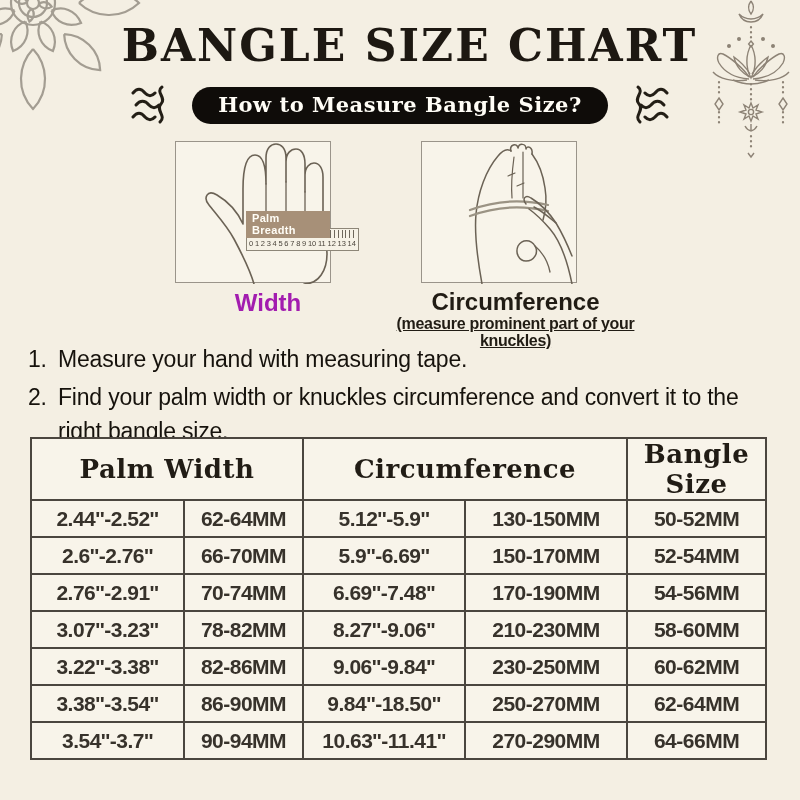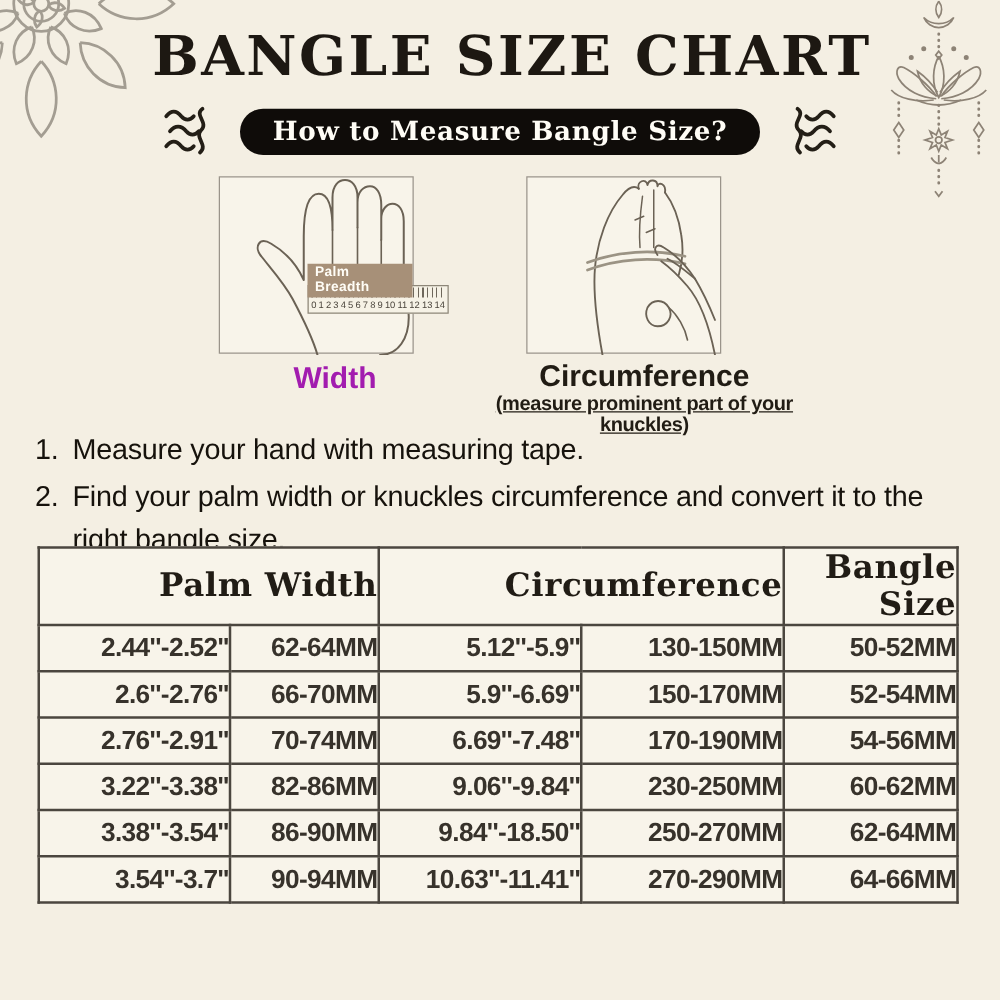--- a/index.html
+++ b/index.html
@@ -46,21 +46,21 @@
   .circ-wrap .note{font-size:16px;font-weight:bold;line-height:17px;letter-spacing:-0.3px;text-decoration:underline;}
 
   .instructions{position:absolute;left:28px;top:342px;width:737px;color:#16120c;
     font-size:23px;line-height:34px;letter-spacing:-0.2px;}
   .instr-row{display:flex;margin-bottom:4px;}
   .instr-num{flex:0 0 30px;}
   .instr-text{flex:1;}
 
   table.size-table{position:absolute;left:30px;top:437px;width:735px;
     border-collapse:collapse;table-layout:fixed;background:var(--cell-bg);}
-  .size-table th,.size-table td{border:2px solid var(--table-border);text-align:right;vertical-align:middle;}
+  .size-table th,.size-table td{border:2px solid var(--table-border);text-align:center;vertical-align:middle;}
   .size-table th{height:48px;font-family:"DejaVu Serif","Liberation Serif",serif;
     font-weight:600;font-size:26px;color:#211c15;letter-spacing:0.5px;}
   .size-table td{height:37px;font-size:21px;font-weight:bold;color:var(--table-text);letter-spacing:-0.5px;}
 
   .mandala{position:absolute;left:-82px;top:-112px;}
   .lotus{position:absolute;left:701px;top:0;}
 </style>
 </head>
 <body>
 
@@ -286,20 +286,27 @@
 
         <tr>
           <td>2.76''-2.91''</td>
           <td>70-74MM</td>
           <td>6.69''-7.48''</td>
           <td>170-190MM</td>
           <td>54-56MM</td>
         </tr>
 
 
+        <tr>
+          <td>3.07''-3.23''</td>
+          <td>78-82MM</td>
+          <td>8.27''-9.06''</td>
+          <td>210-230MM</td>
+          <td>58-60MM</td>
+        </tr>
 
         <tr>
           <td>3.22''-3.38''</td>
           <td>82-86MM</td>
           <td>9.06''-9.84''</td>
           <td>230-250MM</td>
           <td>60-62MM</td>
         </tr>
 
         <tr>

